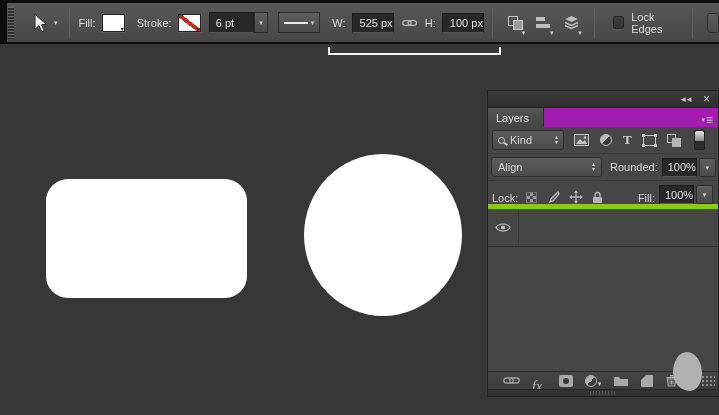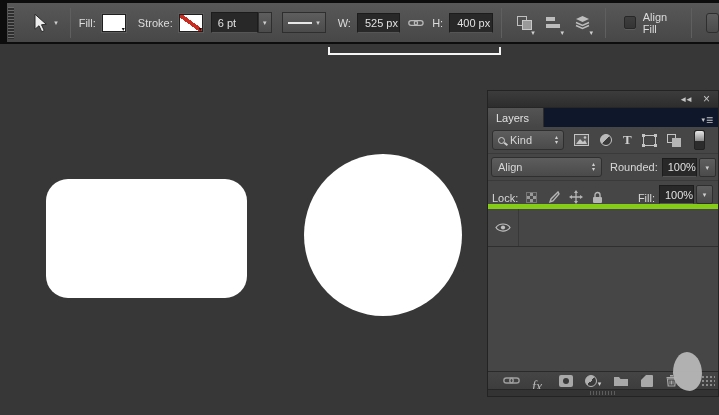--- a/index.html
+++ b/index.html
@@ -52,21 +52,21 @@
   .shape-rrect { position:absolute; left:46px; top:135px; width:201px; height:119px; border-radius:22px; background:#fff; }
   .shape-ellipse { position:absolute; left:304px; top:110px; width:158px; height:162px; border-radius:50%; background:#fff; }
 
   
   .panel { position:absolute; left:487px; top:90px; width:232px; height:307px;
     background:#464646; border:1px solid #232323; display:flex; flex-direction:column; }
   .panel-titlebar { height:17px; background:linear-gradient(#3c3c3c,#2d2d2d); border-bottom:1px solid #262626;
     display:flex; align-items:center; justify-content:flex-end; gap:10px; padding-right:8px; }
   .collapse-glyph { font-size:8px; letter-spacing:-2px; color:#c4c4c4; padding-right:2px; }
   .close-glyph { font-size:12px; color:#c4c4c4; line-height:10px; }
-  .panel-tabs { height:19px; background:#0f172a; display:flex; align-items:flex-end; }
+  .panel-tabs { height:19px; background:#a21caf; display:flex; align-items:flex-end; }
   .tab-layers { height:19px; background:linear-gradient(#545454,#464646); padding:0 14px 0 8px;
     display:flex; align-items:center; color:#e2e2e2; border-right:1px solid #2c2c2c; }
   .panel-menu { margin-left:auto; margin-right:6px; display:flex; align-items:center; gap:1px; color:#c4c4c4; }
   .panel-menu .caret { font-size:7px; } .panel-menu .lines { font-size:12px; letter-spacing:-1px; }
 
   .filter-row { height:27px; display:flex; align-items:center; border-bottom:1px solid #3a3a3a; }
   .gray-drop { background:linear-gradient(#5d5d5d,#4a4a4a); border:1px solid #2f2f2f; border-radius:3px;
     height:20px; display:flex; align-items:center; }
   .kind-drop { width:72px; margin-left:4px; padding:0 5px; gap:5px; }
   .updown { display:flex; flex-direction:column; line-height:5px; font-size:6px; color:#d0d0d0; margin-left:auto; }
@@ -183,21 +183,21 @@
         <span>525 px</span>
       </div>
 
       <svg width="18" height="10" viewBox="0 0 20 10" style="margin-left:8px">
         <rect x="1" y="2" width="11" height="6" rx="3" fill="none" stroke="#b9b9b9" stroke-width="1.6"></rect>
         <rect x="8" y="2" width="11" height="6" rx="3" fill="none" stroke="#b9b9b9" stroke-width="1.6"></rect>
       </svg>
 
       <span class="bar-label" style="margin-left:8px">H:</span>
       <div class="dark-field dim-input">
-        <span>400 px</span>
+        <span>100 px</span>
       </div>
 
       <div class="bar-sep"></div>
 
       <div class="icon-btn">
         <span class="g-combine">
             <i class="back" style="position:absolute;left:0;top:0;width:10px;height:10px;border:1px solid #c0c0c0"></i>
             <i class="front" style="position:absolute;right:0;bottom:0;width:10px;height:10px;background:#9a9a9a;border:1px solid #c9c9c9"></i>
           </span>
         <span class="mini-caret">▾</span>
@@ -216,21 +216,21 @@
           <path d="M8.5 1 L15 4 L8.5 7 L2 4 Z" fill="#bdbdbd"></path>
           <path d="M2 7.5 L8.5 10.5 L15 7.5" fill="none" stroke="#bdbdbd" stroke-width="1.4"></path>
           <path d="M2 10.5 L8.5 13.5 L15 10.5" fill="none" stroke="#bdbdbd" stroke-width="1.4"></path>
         </svg>
         <span class="mini-caret">▾</span>
       </div>
 
       <div class="bar-sep"></div>
 
       <div class="checkbox"></div>
-      <span class="bar-label" style="margin-left:7px">Align Fill</span>
+      <span class="bar-label" style="margin-left:7px">Lock Edges</span>
 
       <div class="bar-sep" style="margin-left:12px"></div>
       <div class="cutoff-btn"></div>
     </div>
   </div>
 
   <div class="canvas">
     <div class="measure-bracket"></div>
     <div class="shape-rrect"></div>
     <div class="shape-ellipse"></div>

